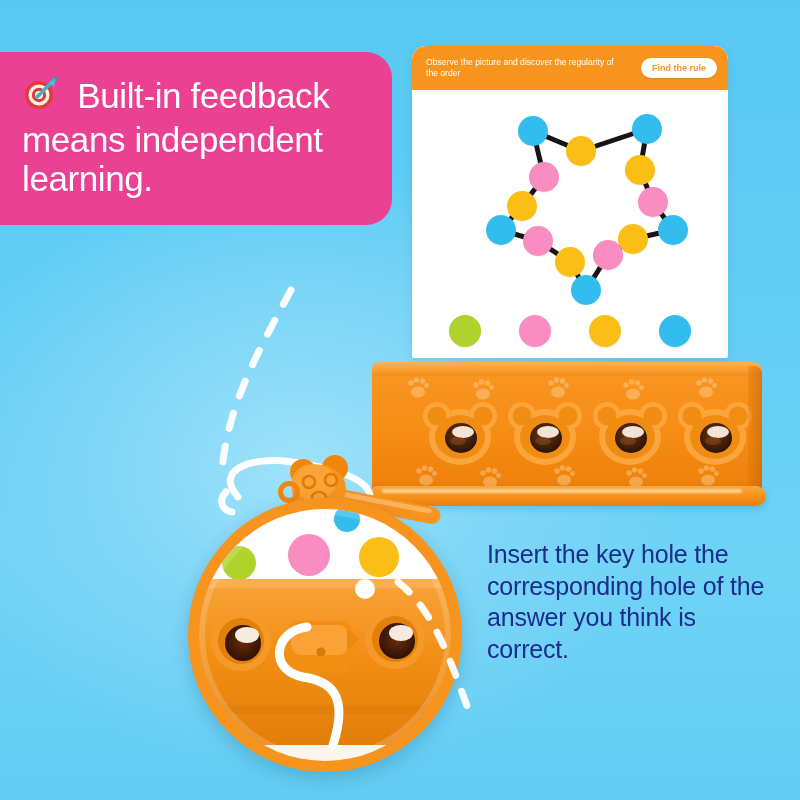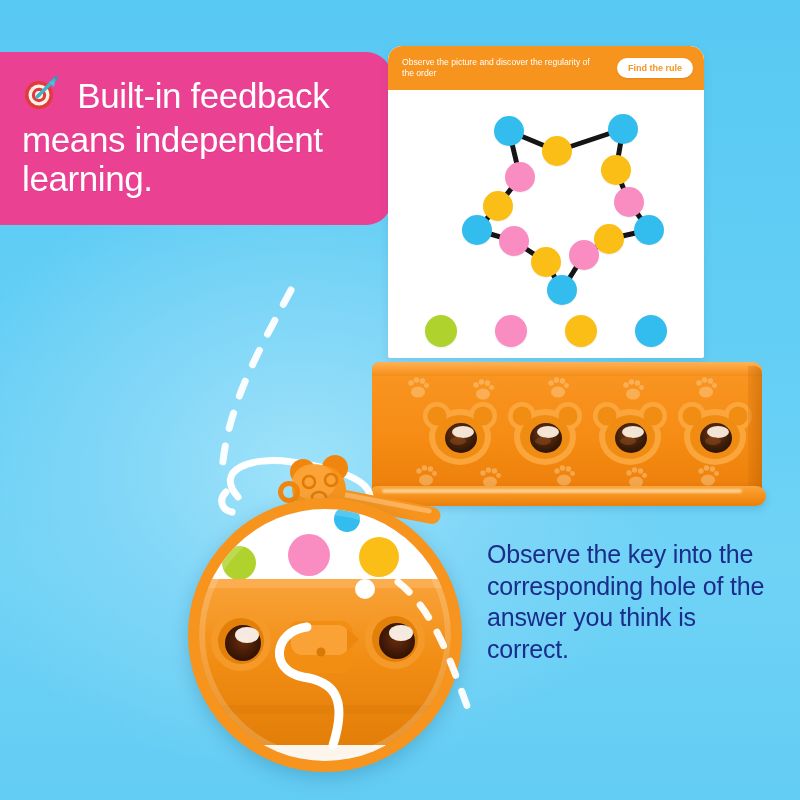--- a/index.html
+++ b/index.html
@@ -27,21 +27,21 @@
   }
   .banner-text {
     color:#fff; font-size:35px; line-height:1.13;
     font-weight:400; letter-spacing:-0.4px;
     text-shadow:0 1px 0 rgba(0,0,0,.05);
   }
   .dart-icon { display:inline-block; vertical-align:-4px; margin-right:8px; }
 
   
   .card {
-    position:absolute; left:388px; top:46px;
+    position:absolute; left:412px; top:46px;
     width:316px; height:312px;
     background:#fff;
     border-radius:14px 14px 2px 2px;
     overflow:hidden;
     box-shadow:0 3px 10px rgba(0,60,90,.10);
   }
   .card-header {
     position:relative;
     height:44px; background:#F7941E;
     border-radius:14px 14px 0 0;
@@ -402,15 +402,15 @@
 
         <circle cx="126" cy="126" r="126" fill="none" stroke="rgba(255,255,255,.18)" stroke-width="12"></circle>
       </svg>
     </div>
   </div>
 
   <svg class="dashed-arc" width="800" height="800" style="z-index:5">
     <path d="M398,582 C436,612 452,666 470,714" fill="none" stroke="#ffffff" stroke-width="7" stroke-linecap="round" stroke-dasharray="15 17" opacity="0.95"></path>
   </svg>
 
-  <div class="instruction">Observe the key into the corresponding hole of the answer you think is correct.</div>
+  <div class="instruction">Insert the key hole the corresponding hole of the answer you think is correct.</div>
 
 </div>
 
 </body></html>

